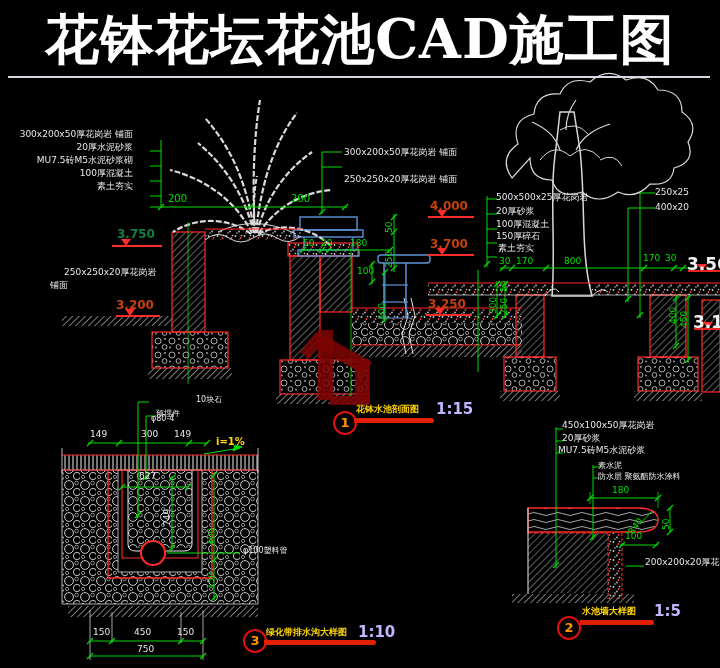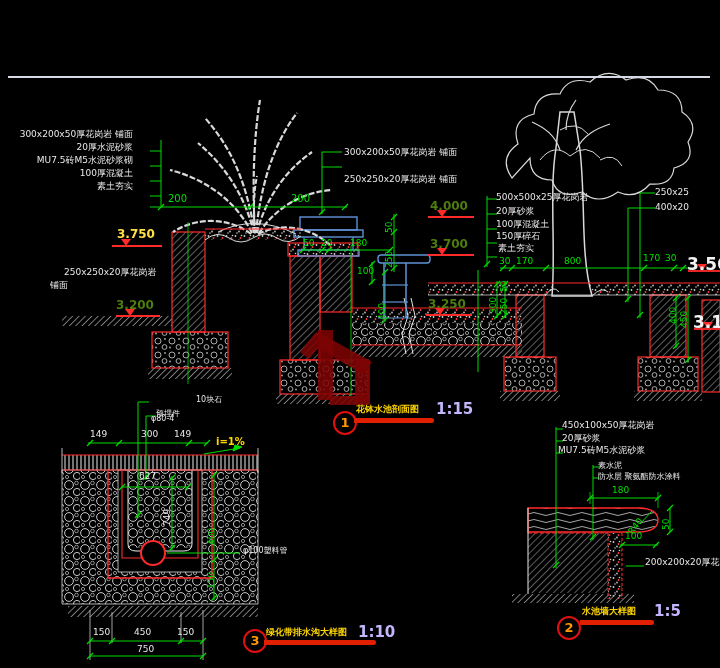--- a/index.html
+++ b/index.html
@@ -8,23 +8,23 @@
   #title{position:absolute;left:0;top:4px;width:720px;text-align:center;color:#ffffff;
          font-family:"DejaVu Serif","Liberation Serif",serif;font-weight:bold;font-size:54px;
          letter-spacing:1px;}
   #divider{position:absolute;left:8px;top:76px;width:702px;height:2px;background:#d4d9e4;}
   #cad{position:absolute;left:0;top:0;}
   .t{position:absolute;white-space:nowrap;line-height:1.15;}
   .w9{color:#e8e8e8;font-size:9px;}
   .w8{color:#e8e8e8;font-size:8px;}
   .g9{color:#00e000;font-size:9px;}
   .g10{color:#00e000;font-size:10px;}
-  .ev{color:#4d7c0f;font-size:12px;font-weight:bold;}
+  .ev{color:#c2410c;font-size:12px;font-weight:bold;}
   .ev11{color:#f2f2f2;font-size:17px;font-weight:bold;}
-  .evg{color:#fde047;font-size:12px;font-weight:bold;}
+  .evg{color:#15803d;font-size:12px;font-weight:bold;}
   .ra{text-align:right;}
   .rot{transform:rotate(-90deg);transform-origin:0 0;}
   .cap{color:#ffd700;font-size:9px;font-weight:bold;}
   .scale{color:#c4b5fd;font-size:15px;font-weight:bold;}
   .yslope{color:#ffd700;font-size:10px;font-weight:bold;}
   .cnum{position:absolute;width:20px;height:20px;border:2px solid #e01010;border-radius:50%;
         color:#ff9600;font-size:13px;font-weight:bold;text-align:center;line-height:19px;}
   .rbar{position:absolute;height:5px;background:#e02000;border-radius:0 3px 3px 0;}
   .clip{overflow:hidden;}
 </style>
@@ -283,20 +283,21 @@
       <line x1="694" y1="329" x2="720" y2="329" stroke="#ff2a2a" stroke-width="1.8"></line>
       <path d="M703,322 L713,322 L708,329 Z" fill="#ff2a2a"></path>
       <circle cx="153" cy="553" r="12" fill="#000" stroke="#ff2a2a" stroke-width="2"></circle>
       <path d="M318,330 h15 v70 h-15 z" fill="#7c0303" opacity="0.88"></path>
       <path d="M318,332 L372,362 L364,375 L318,348 Z" fill="#7c0303" opacity="0.88"></path>
       <path d="M355,360 h15 v42 h-15 z" fill="#7c0303" opacity="0.88"></path>
       <path d="M300,352 l16,-20 l9,7 l-16,20 z" fill="#7c0303" opacity="0.88"></path>
       <path d="M330,396 h40 v9 h-40 z" fill="#7c0303" opacity="0.88"></path>
     </svg>
 
+  <div id="title">花钵花坛花池CAD施工图</div>
   <div id="divider"></div>
 
   <div class="t w9 ra" style="left:8px;top:129px;width:125px">300x200x50厚花岗岩 铺面</div>
   <div class="t w9 ra" style="left:8px;top:142px;width:125px">20厚水泥砂浆</div>
   <div class="t w9 ra" style="left:8px;top:155px;width:125px">MU7.5砖M5水泥砂浆砌</div>
   <div class="t w9 ra" style="left:8px;top:168px;width:125px">100厚混凝土</div>
   <div class="t w9 ra" style="left:8px;top:181px;width:125px">素土夯实</div>
 
   <div class="t w9" style="left:344px;top:147px">300x200x50厚花岗岩 铺面</div>
   <div class="t w9" style="left:344px;top:174px">250x250x20厚花岗岩 铺面</div>

